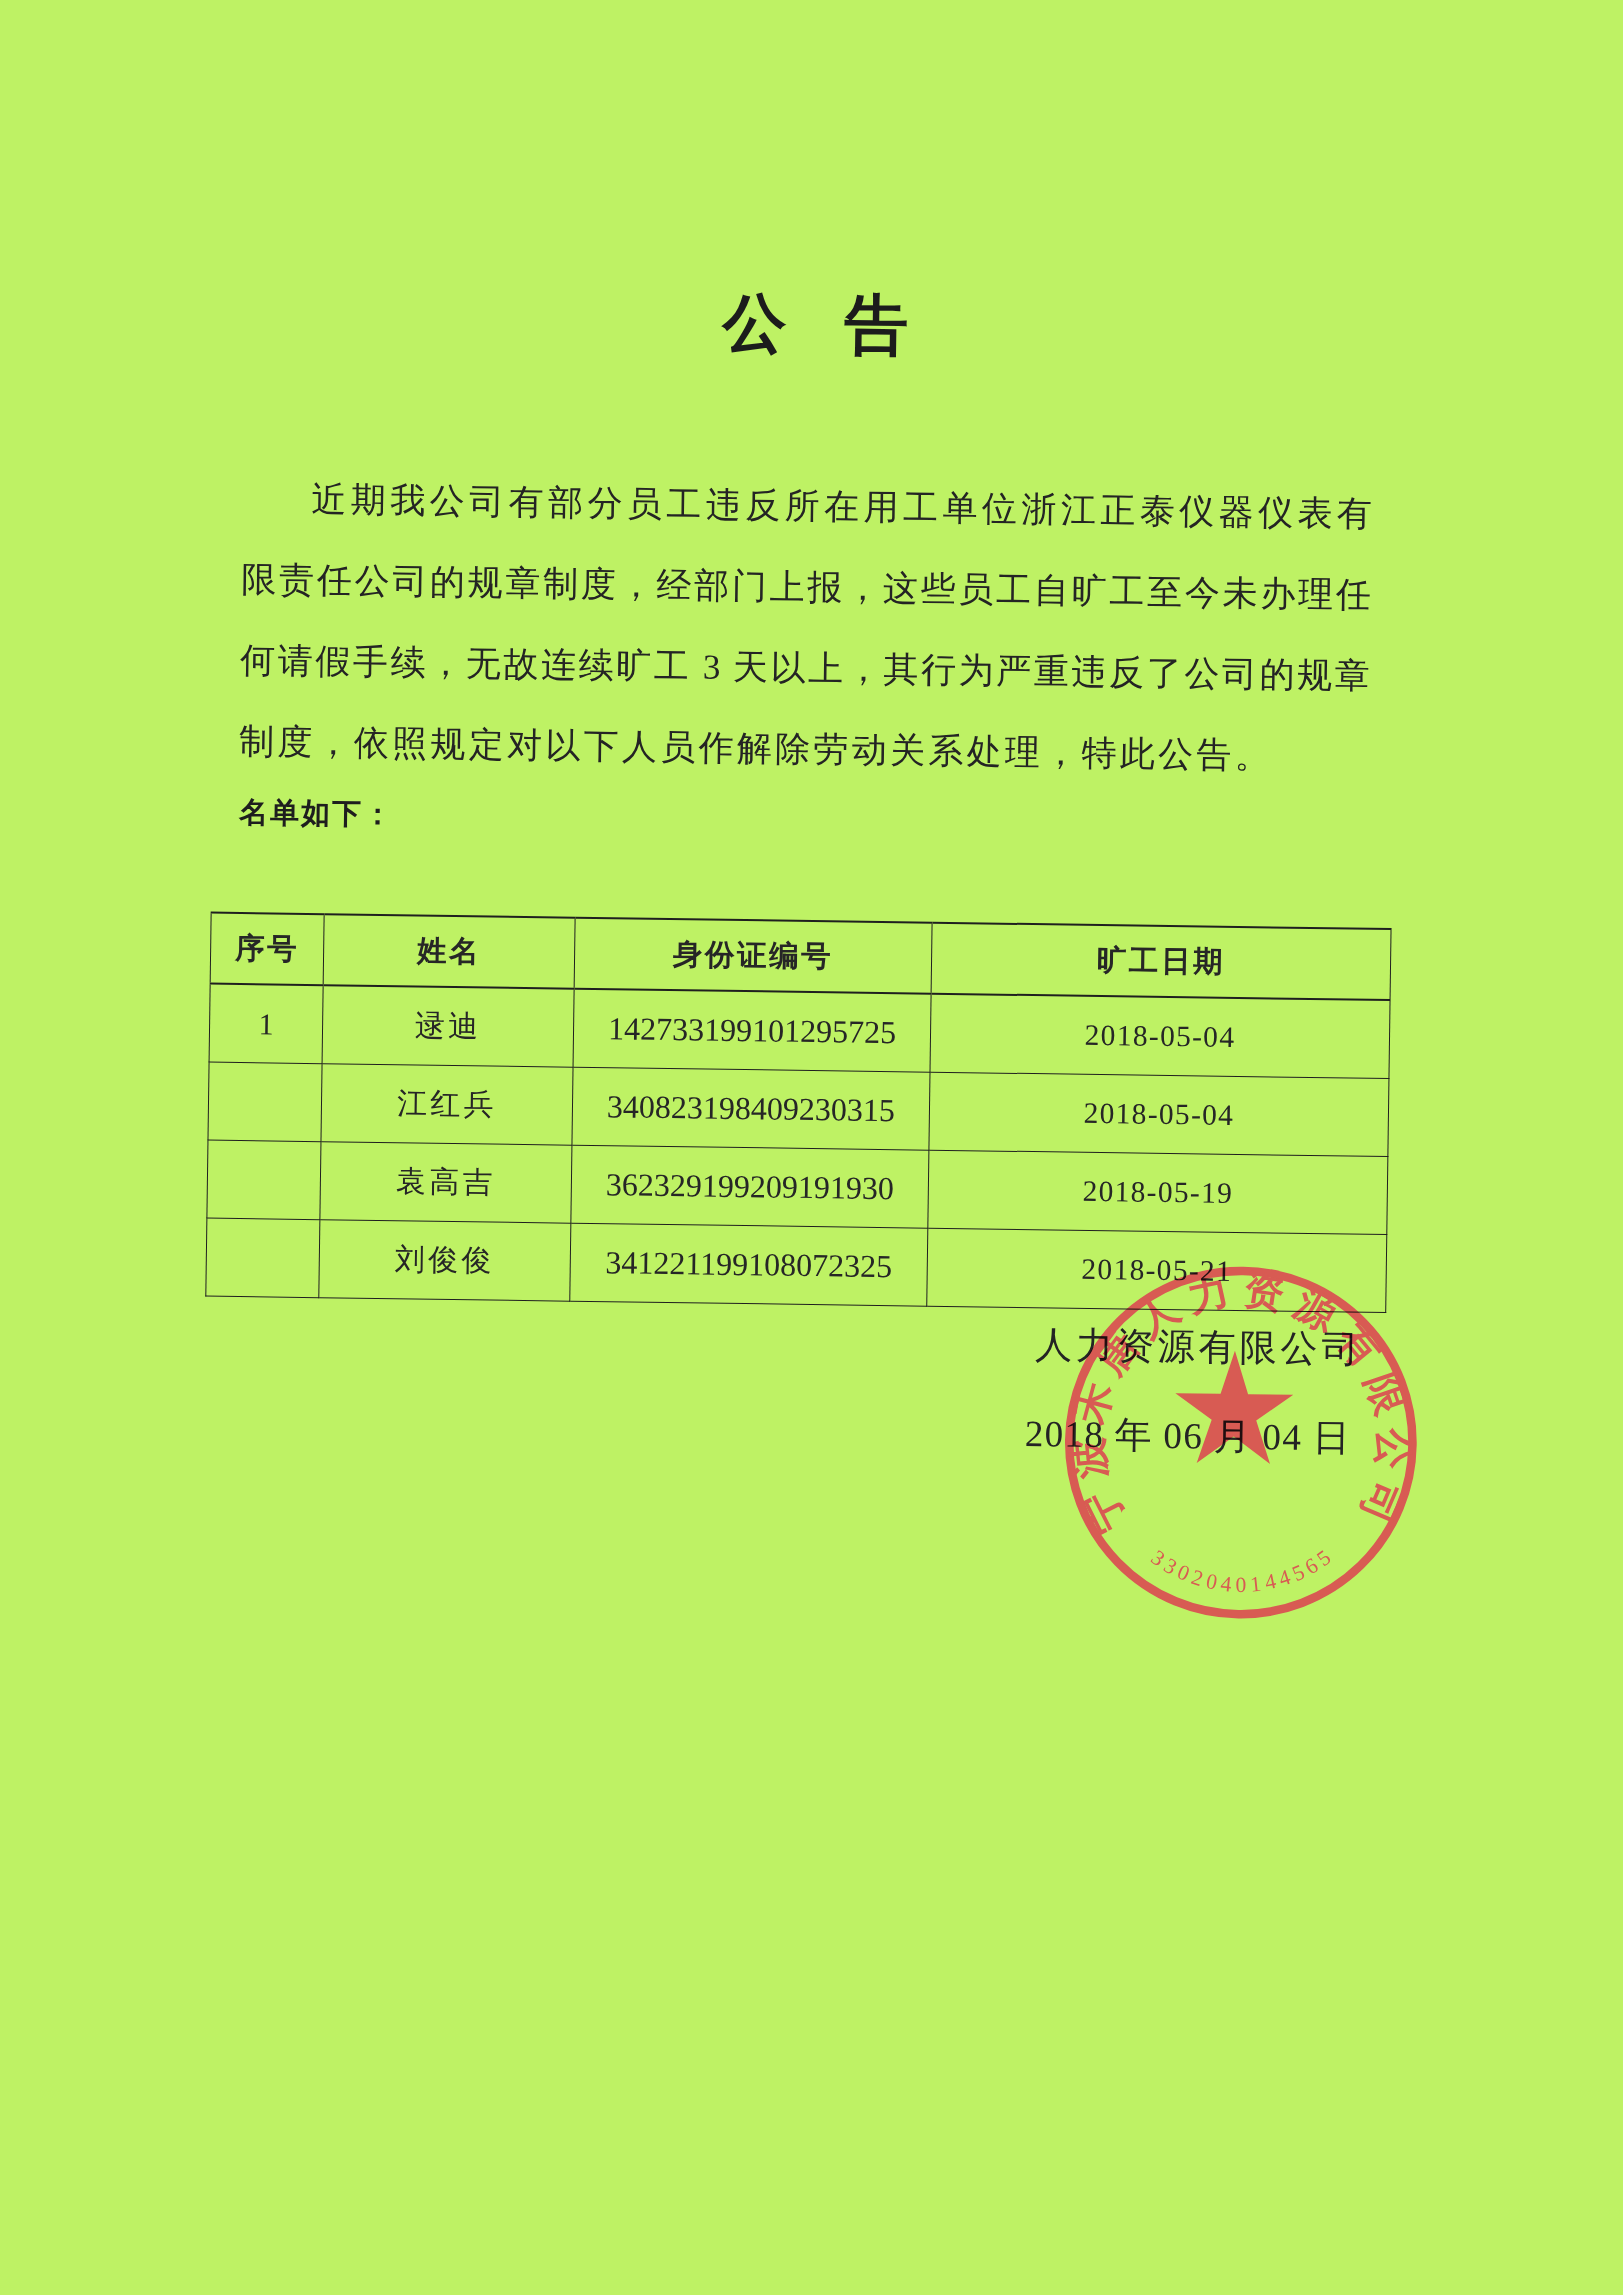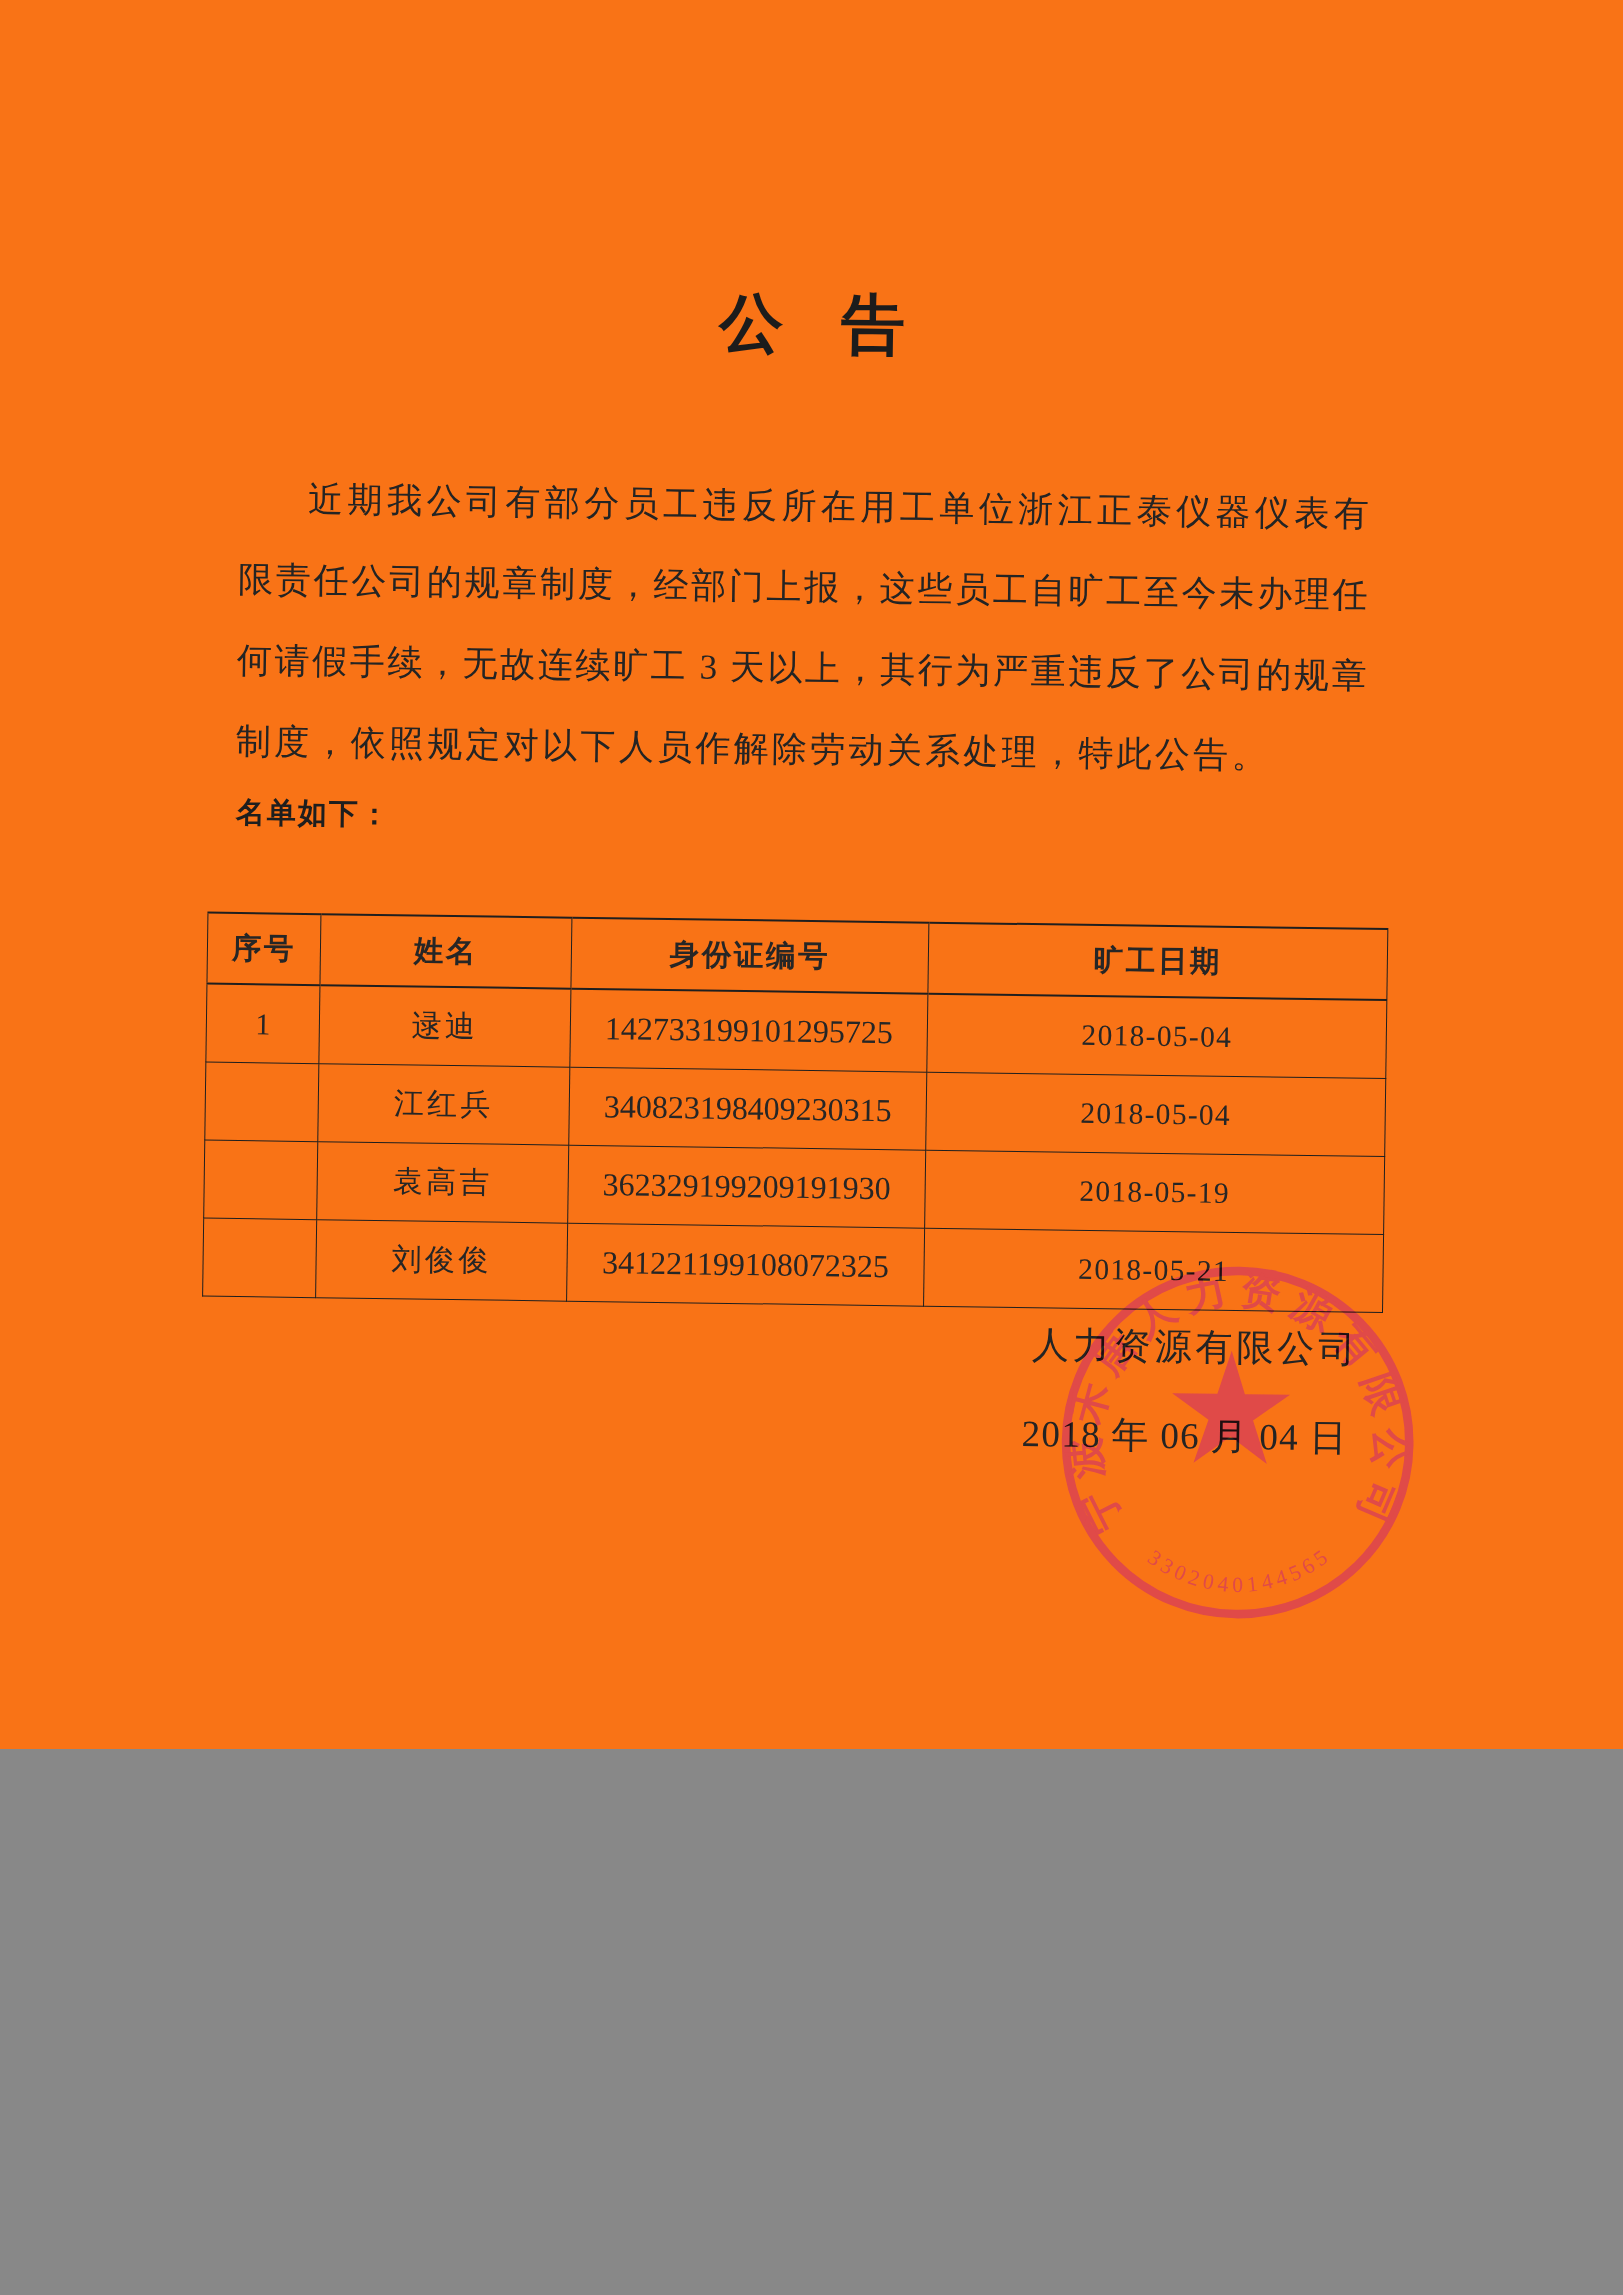--- a/index.html
+++ b/index.html
@@ -1,19 +1,19 @@
 <!DOCTYPE html>
 <html style="font-size:10.5px"><head>
 <meta charset="utf-8">
 <style>
   html,body{margin:0;padding:0;background:#888;}
   .page{
     position:relative;
-    width:1623px;height:1749px;
-    background:#f97316;
+    width:1623px;height:2295px;
+    background:#bef264;
     overflow:hidden;
     font-family:"Liberation Serif", serif;
     color:#222;
   }
   .sheet{
     position:absolute;inset:0;
     transform:rotate(0.8deg);
     transform-origin:50% 42%;
   }
   .title{

